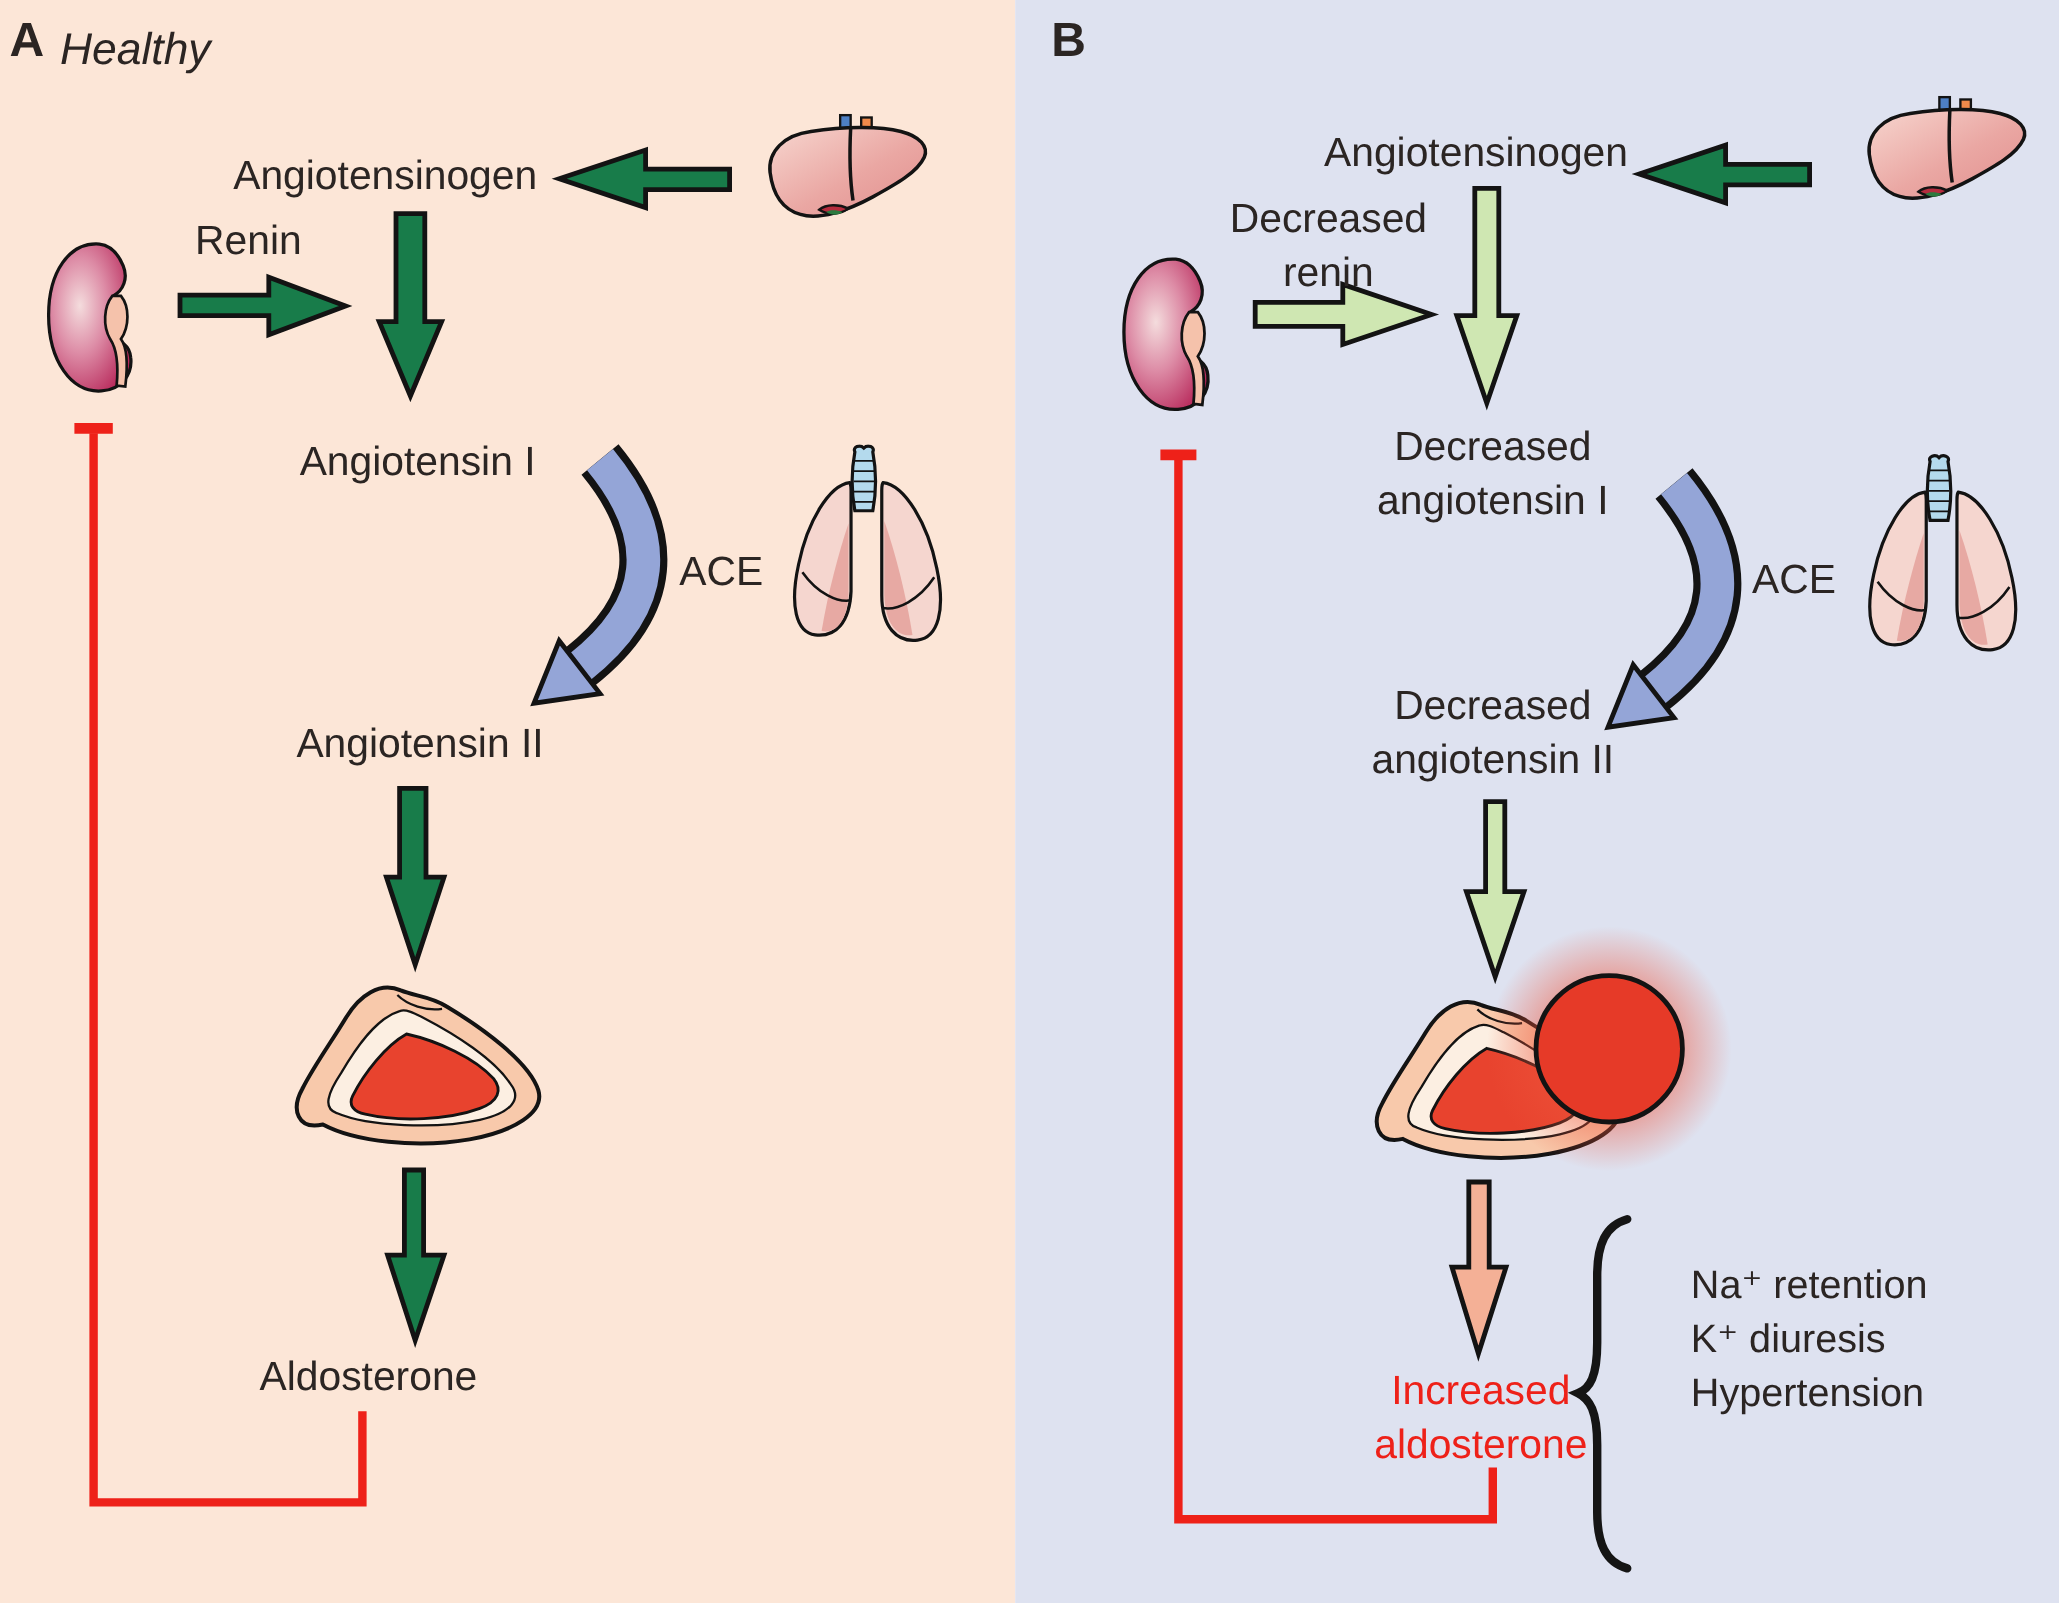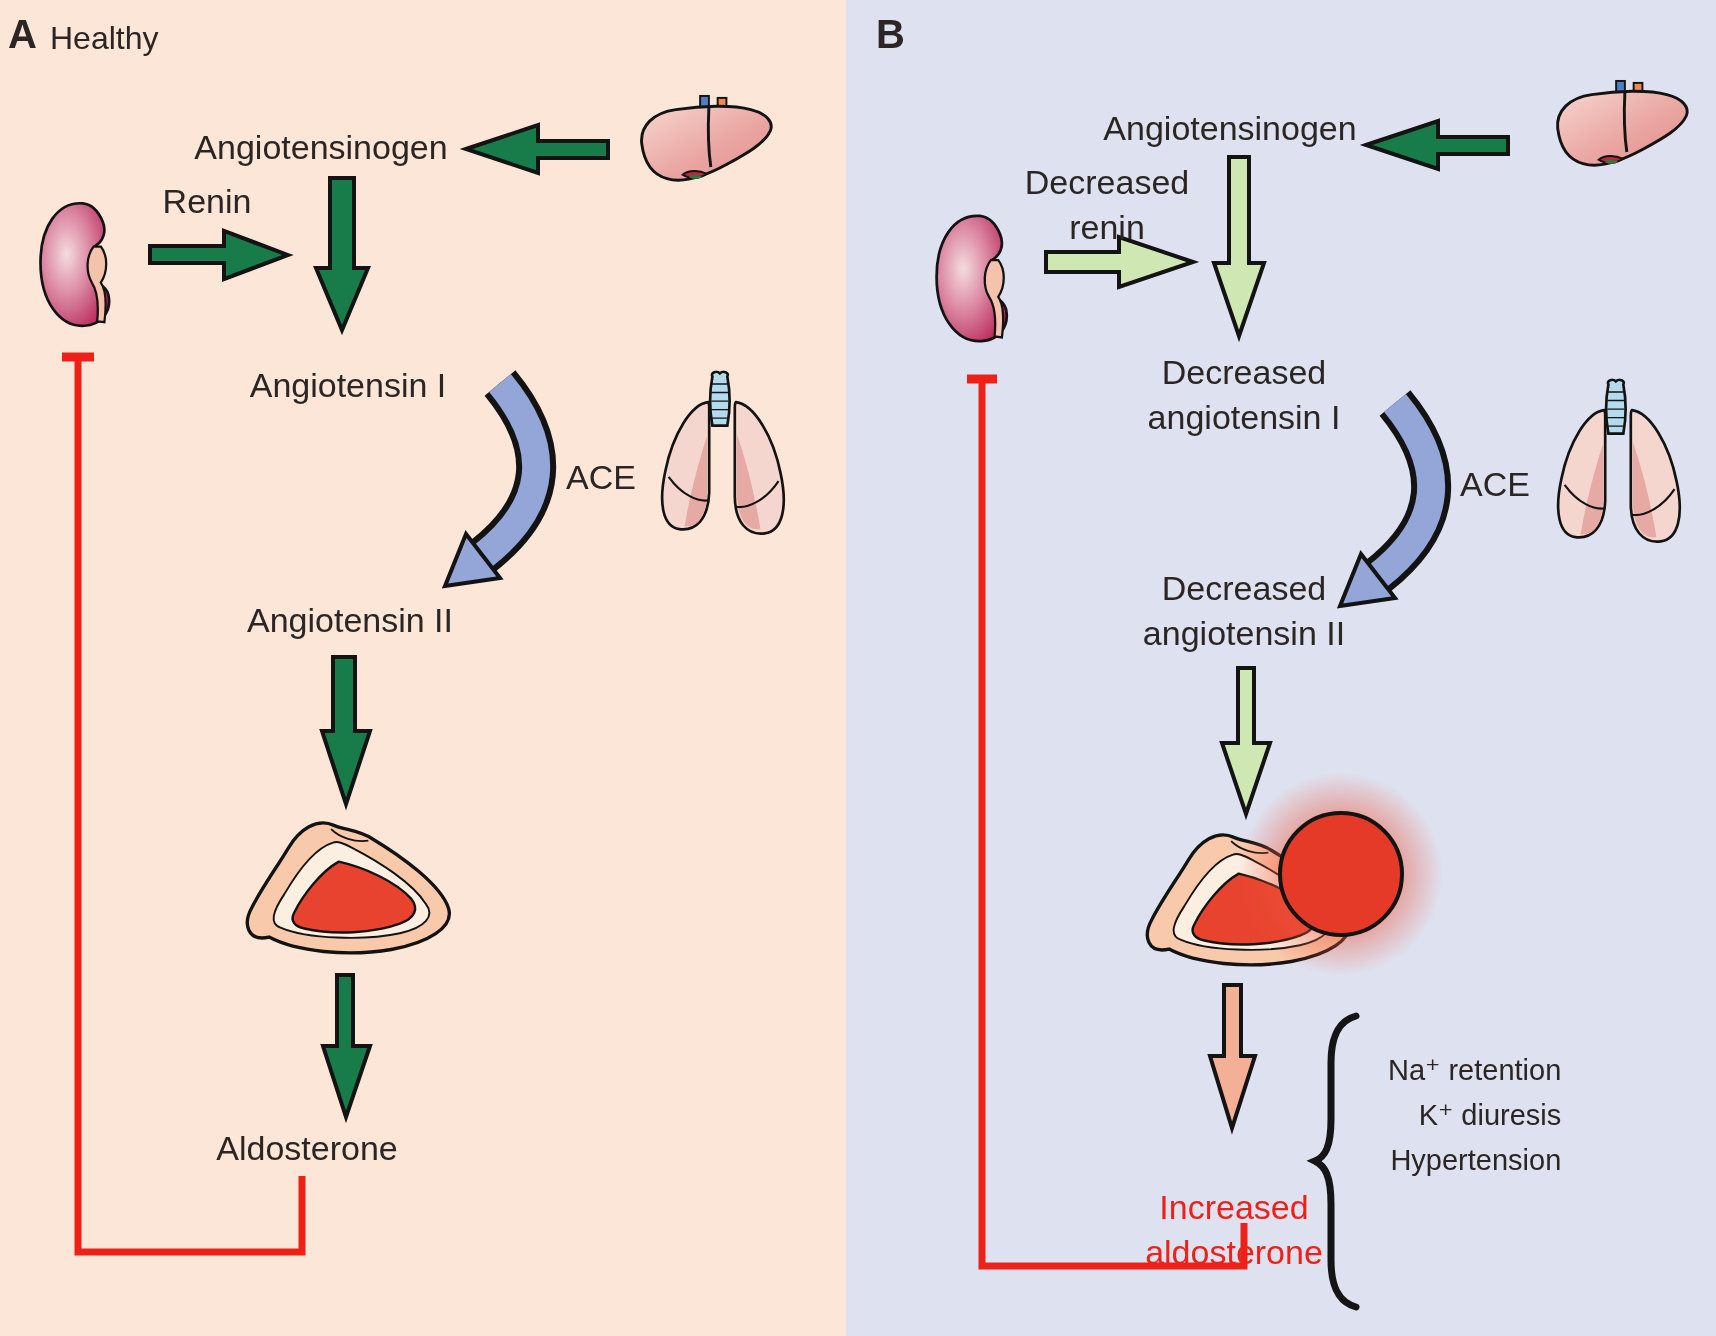--- a/index.html
+++ b/index.html
@@ -13,23 +13,23 @@
   .defs-svg{position:absolute;width:0;height:0;overflow:hidden;}
   .overlay{position:absolute;left:0;top:0;pointer-events:none;}
   .arrow-layer{z-index:1;}
   .tumor-layer{z-index:3;}
   .organ{position:absolute;z-index:2;}
   .lbl{
     position:absolute;z-index:4;font-size:34px;line-height:45px;
     text-align:center;transform:translate(-50%,-50%);white-space:pre-line;
   }
   .tag{position:absolute;z-index:4;font-size:40px;font-weight:bold;}
-  .ptitle{position:absolute;z-index:4;font-size:32px;}
-  .red-text{color:#ee2119;margin-top:48px;}
-  .effects{position:absolute;z-index:4;font-size:29px;line-height:45px;text-align:right;}
+  .ptitle{position:absolute;z-index:4;font-size:37px;font-style:italic;}
+  .red-text{color:#ee2119;}
+  .effects{position:absolute;z-index:4;font-size:33px;line-height:45px;text-align:left;margin-left:21px;}
 </style>
 </head>
 <body>
 
 <div class="canvas">
 
   <section class="panel panel-a"></section>
   <section class="panel panel-b"></section>
 
   <svg class="defs-svg" aria-hidden="true">

